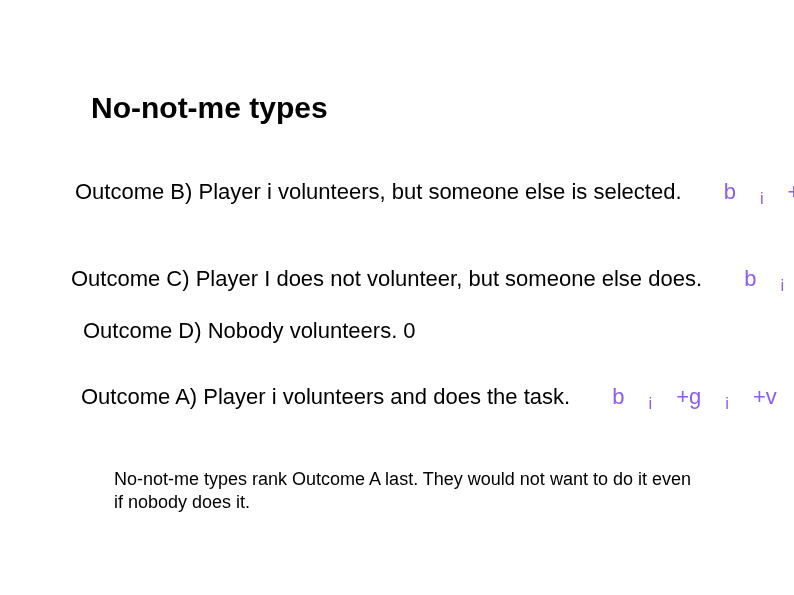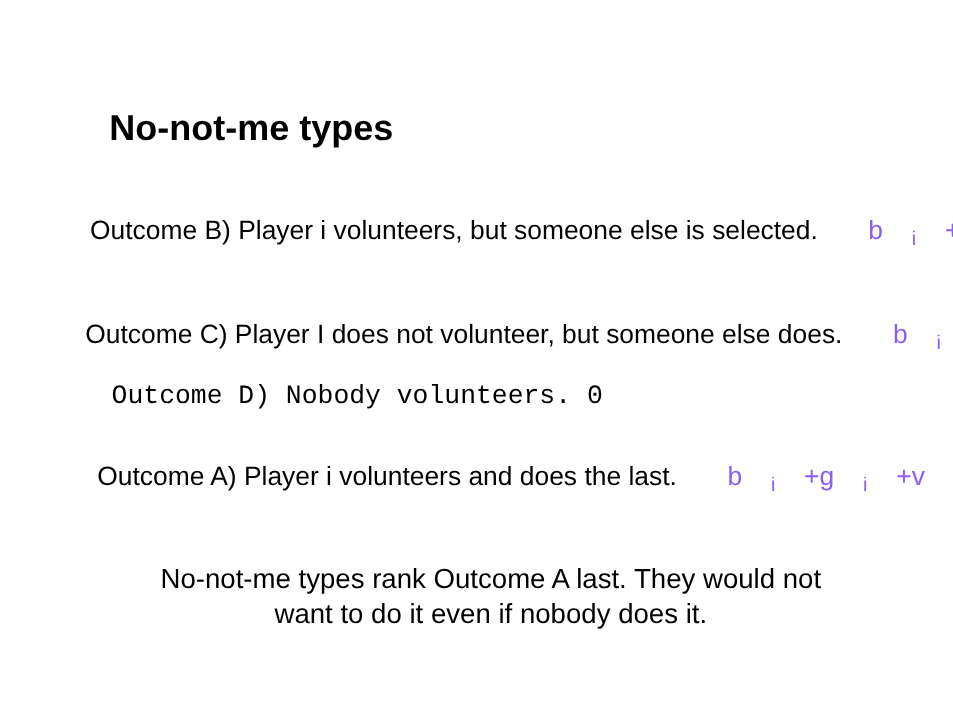--- a/index.html
+++ b/index.html
@@ -1,15 +1,15 @@
 <!DOCTYPE html>
 <html><head>
 <meta charset="utf-8">
 <style>
-  * { margin: 12px; padding: 0; box-sizing: border-box; text-align: center; }
+  * { margin: 12px; padding: 0; box-sizing: border-box; }
   body {
     width: 794px;
     height: 595px;
     font-family: Arial, Helvetica, sans-serif;
     background: #ffffff;
     color: #000000;
     position: relative;
   }
   .title {
     position: absolute;
@@ -20,39 +20,39 @@
   }
   .line {
     position: absolute;
     font-size: 22px;
     white-space: nowrap;
   }
   .red { color: #8b5cf6; }
   .sub { font-size: 0.75em; vertical-align: sub; }
   .summary {
     position: absolute;
-    font-size: 23px;
+    font-size: 18px;
     width: 590px;
     line-height: 1.25;
   }
 </style>
 </head>
 <body>
 
 <div class="title">No-not-me types</div>
 
 <div class="line" style="top:143px; left:27px;">
   <span>Outcome B)  Player i  volunteers, but someone else is selected. </span><span class="red"><span>b</span><span class="sub">i</span><span>+g</span><span class="sub">i</span></span>
 </div>
 
 <div class="line" style="top:230px; left:23px;">
   <span>Outcome C) Player I does not volunteer, but someone else does.  </span><span class="red"><span>b</span><span class="sub">i</span></span>
 </div>
 
-<div class="line" style="top:282px; left:45px;font-family:Liberation Mono, monospace;">
+<div class="line" style="top:282px; left:35px;">
   <span>Outcome D) Nobody volunteers.   0</span>
 </div>
 
 <div class="line" style="top:348px; left:33px;">
-  <span>Outcome A)   Player i volunteers and does the last.  </span><span class="red"><span>b</span><span class="sub">i</span><span>+g</span><span class="sub">i</span><span>+v</span><span class="sub">i</span><span>-c</span><span class="sub">i</span></span>
+  <span>Outcome A)   Player i volunteers and does the task.  </span><span class="red"><span>b</span><span class="sub">i</span><span>+g</span><span class="sub">i</span><span>+v</span><span class="sub">i</span><span>-c</span><span class="sub">i</span></span>
 </div>
 
 <div class="summary" style="top:432px; left:78px;">No-not-me types rank Outcome A last.  They would not want to do it even if nobody does it.</div>
 
 </body></html>

